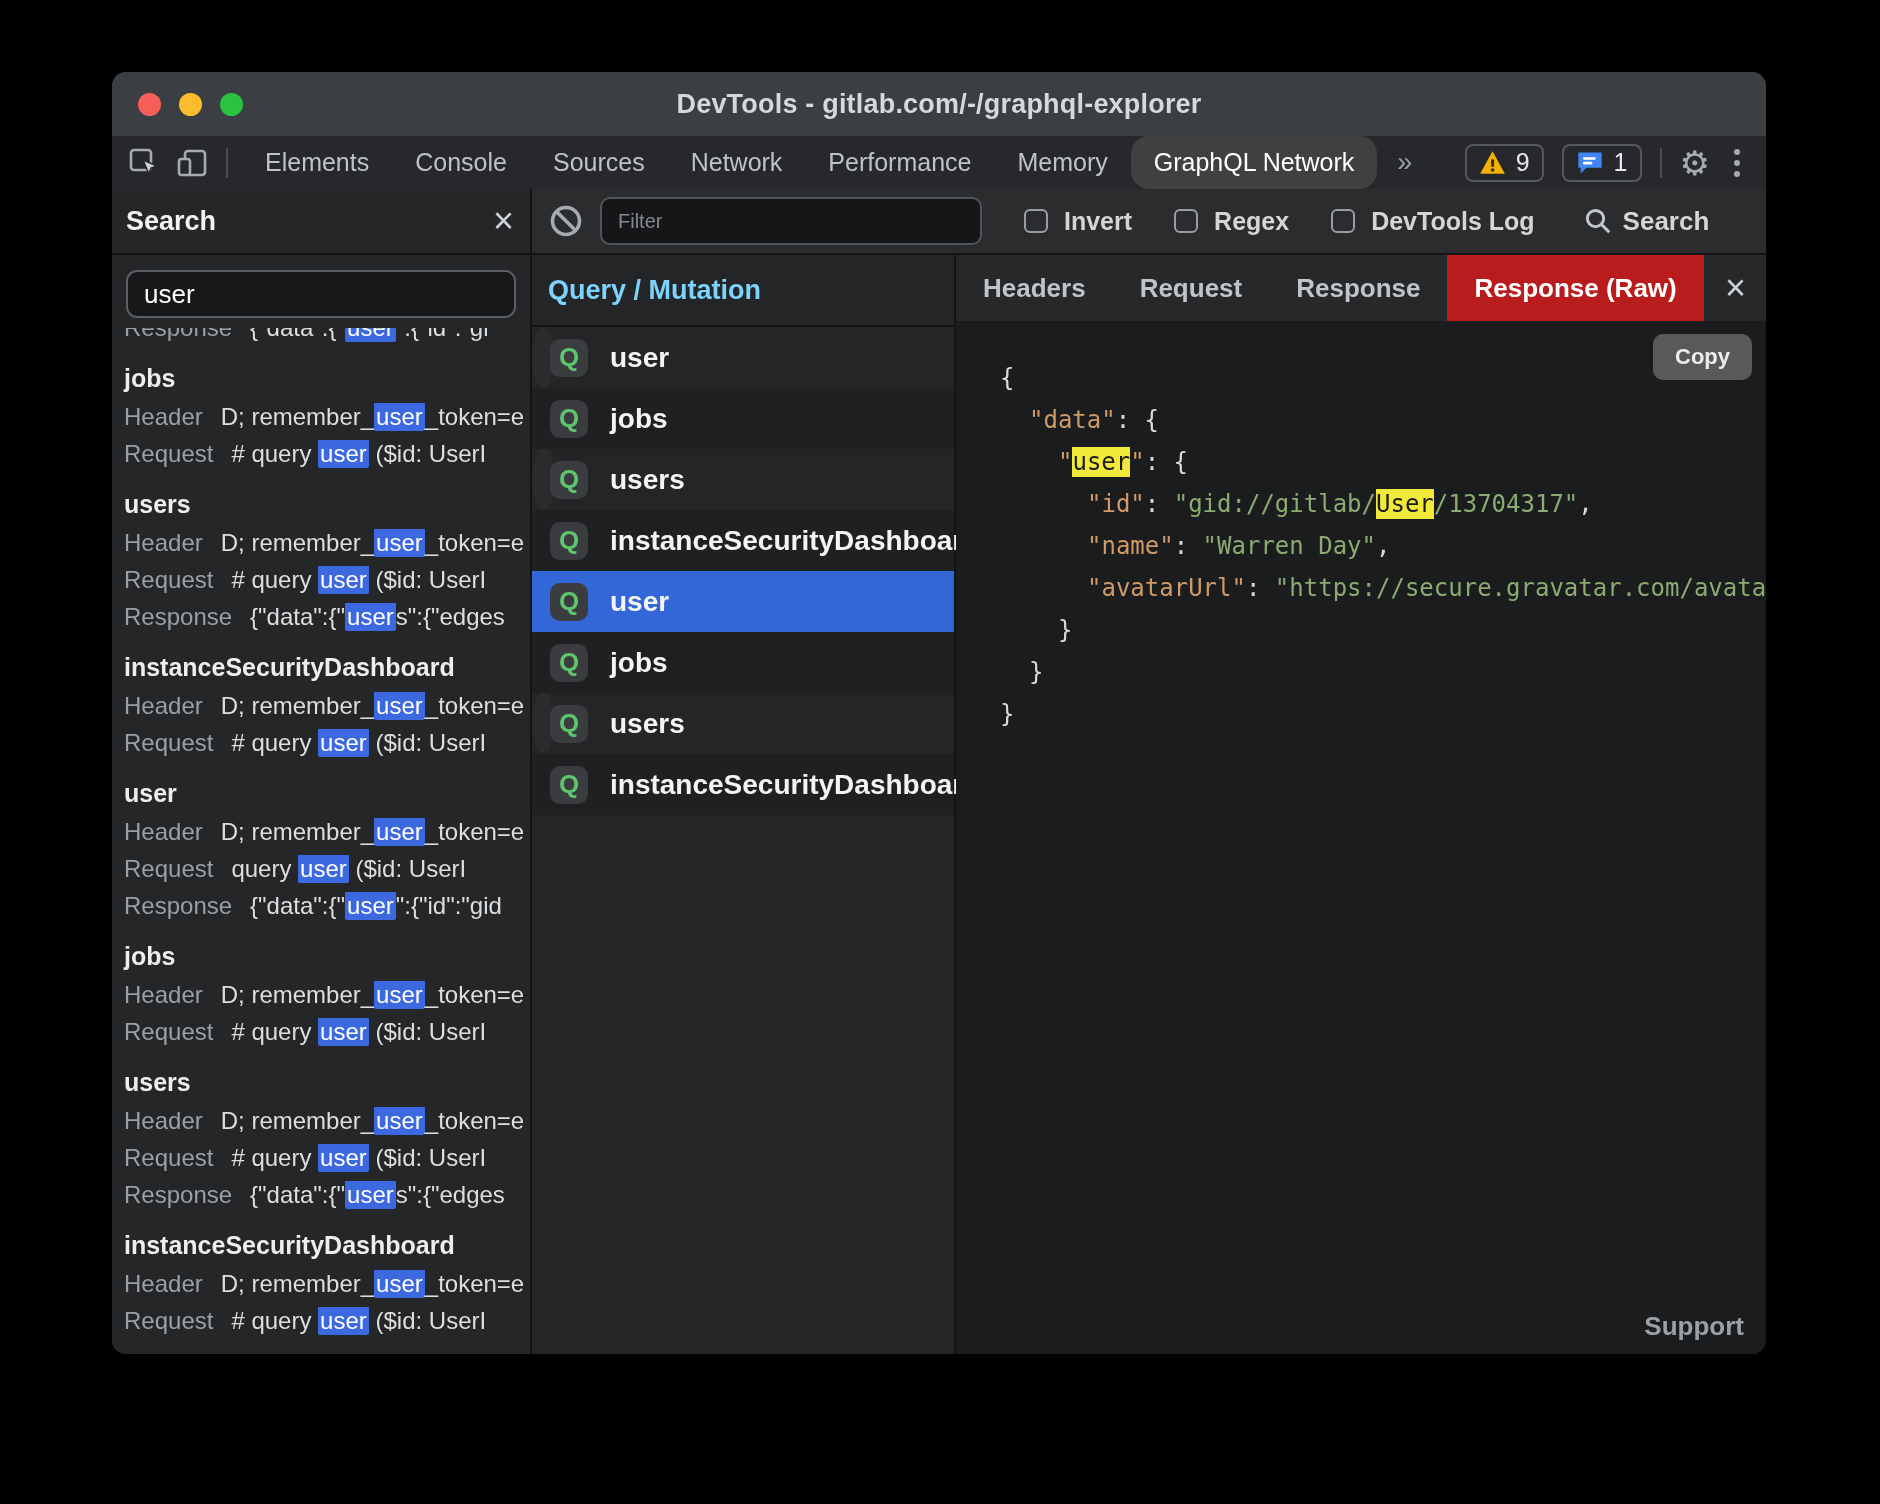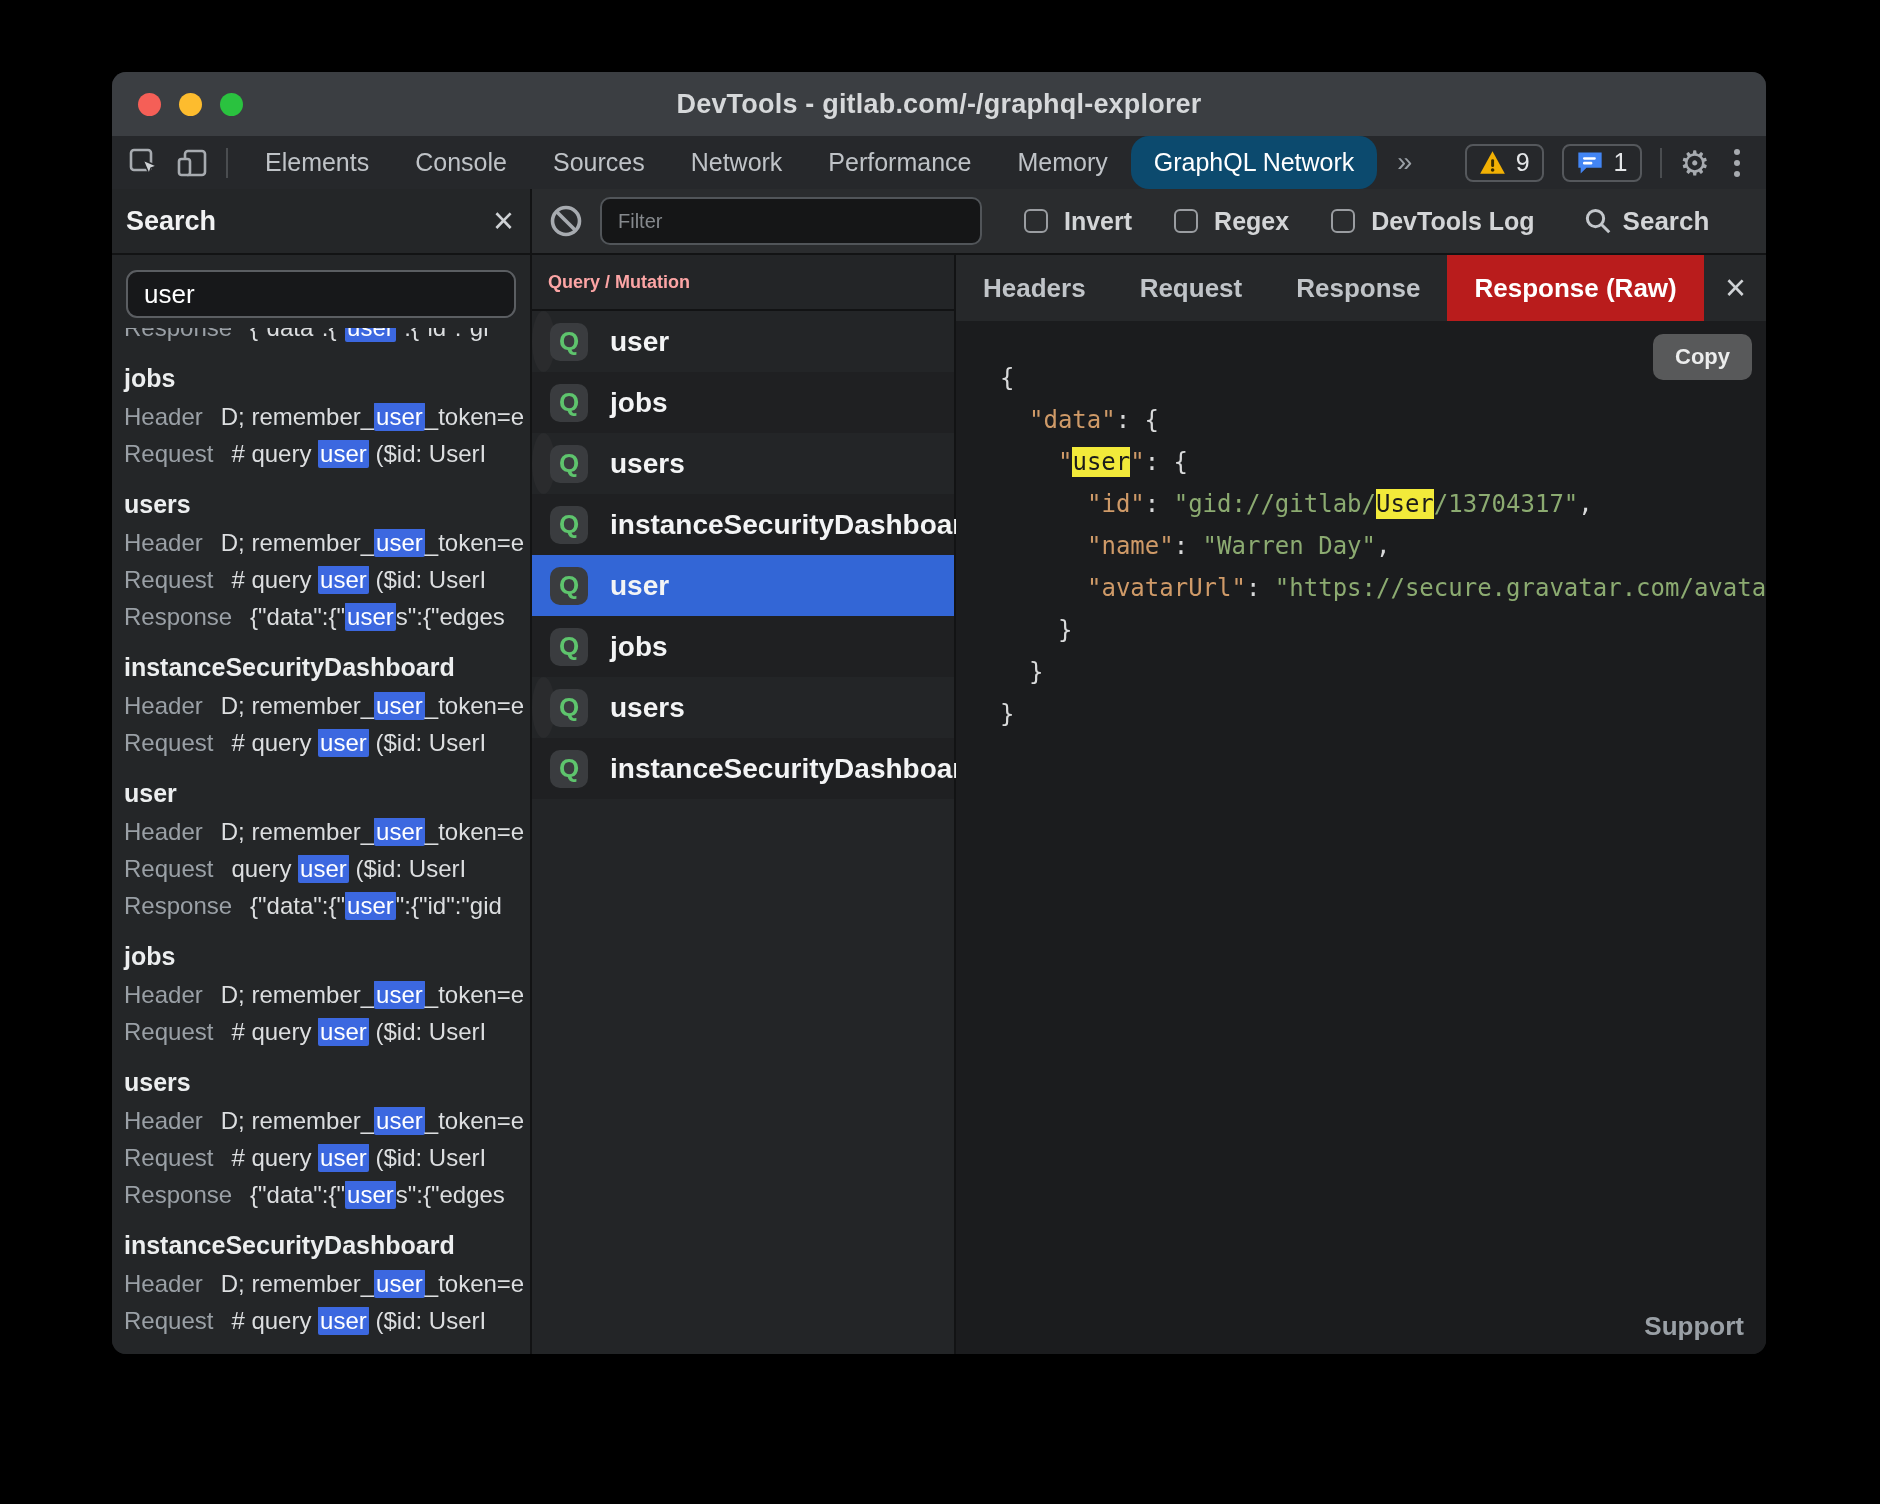--- a/index.html
+++ b/index.html
@@ -18,21 +18,21 @@
   .win-title { position:absolute; left:0; right:0; text-align:center; color:#d6d8da;
                font-size:27px; font-weight:700; letter-spacing:.2px; }
 
   
   .tabbar { height:53px; background:#26282b; display:flex; align-items:stretch; flex:0 0 auto; }
   .tool-icons { display:flex; align-items:center; gap:16px; padding:0 14px 0 16px; }
   .tb-sep { width:2px; height:30px; background:#4a4d50; align-self:center; }
   .tabs { display:flex; align-items:stretch; }
   .tab { display:flex; align-items:center; padding:0 23px; color:#bfc3c7; font-size:25px;
          white-space:nowrap; cursor:default; }
-  .tab.active { background:#0c4a6e; color:#fff;border-radius:18px; }
+  .tab.active { background:#404040; color:#fff;border-radius:18px; }
   .chevron { display:flex; align-items:center; padding:0 20px; color:#9aa0a6; font-size:27px; }
   .tb-right { margin-left:auto; display:flex; align-items:center; gap:18px; padding-right:20px; }
   .chip { display:flex; align-items:center; gap:10px; border:2px solid #55585c; border-radius:8px;
           height:38px; padding:0 12px; color:#e4e6e8; font-size:25px; }
   .gear { color:#a7abb0; font-size:34px; line-height:1; }
   .kebab { display:flex; flex-direction:column; gap:5px; padding:0 6px; }
   .kebab i { width:6px; height:6px; border-radius:50%; background:#a7abb0; display:block; }
 
   
   .main { flex:1; display:flex; min-height:0; }
@@ -66,22 +66,22 @@
   .toolbar input::placeholder { color:#85898d; }
   .cb-group { display:flex; align-items:center; gap:16px; margin-left:42px; }
   .cb { width:24px; height:24px; border:2.5px solid #9a9da1; border-radius:6px; background:transparent; }
   .cb-label { color:#d3d5d7; font-size:25px; font-weight:600; white-space:nowrap; }
   .search-group { display:flex; align-items:center; gap:10px; margin-left:48px; }
   .search-group .sg-label { color:#d3d5d7; font-size:26px; font-weight:600; }
 
   .content-split { flex:1; display:flex; min-height:0; }
   .query-panel { width:424px; flex:0 0 auto; background:#232527; border-right:2px solid #121314;
                  display:flex; flex-direction:column; }
-  .qp-header { height:56px; display:flex; align-items:center; padding-left:16px;
-               border-bottom:2px solid #121314; color:#fca5a5; font-size:18px; font-weight:700;
+  .qp-header { height:72px; display:flex; align-items:center; padding-left:16px;
+               border-bottom:2px solid #121314; color:#7dd3fc; font-size:27px; font-weight:700;
                flex:0 0 auto; }
   .q-row { height:61px; display:flex; align-items:center; gap:22px; padding-left:18px; }
   .q-row.light { background:#2a2b2d; }
   .q-row.dark { background:#1f2022; }
   .q-row.selected { background:#3366d6; }
   .q-badge { width:38px; height:38px; border-radius:10px; background:#3a3c3f; color:#5ec46d;
              font-size:26px; font-weight:700; display:flex; align-items:center; justify-content:center;
              flex:0 0 auto; }
   .q-label { color:#f3f4f5; font-size:28px; font-weight:700; white-space:nowrap; }
 

